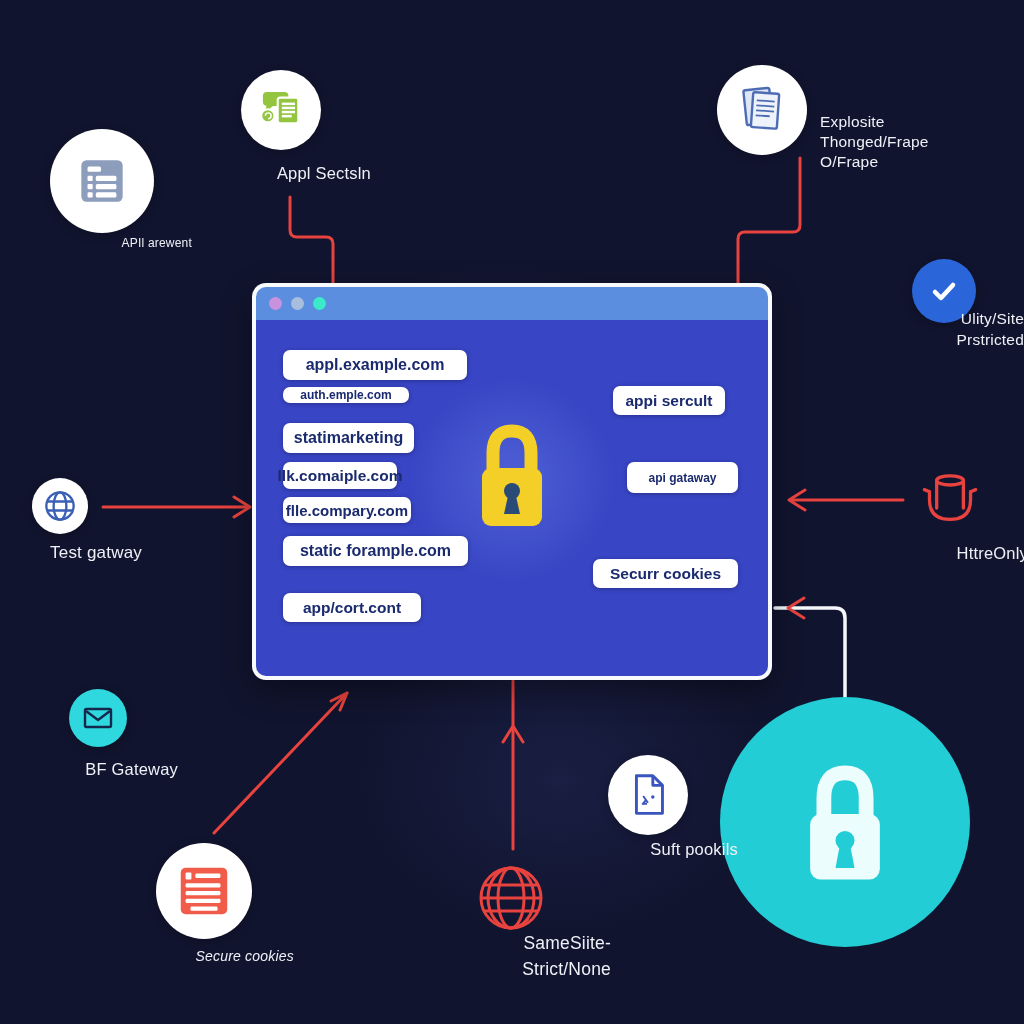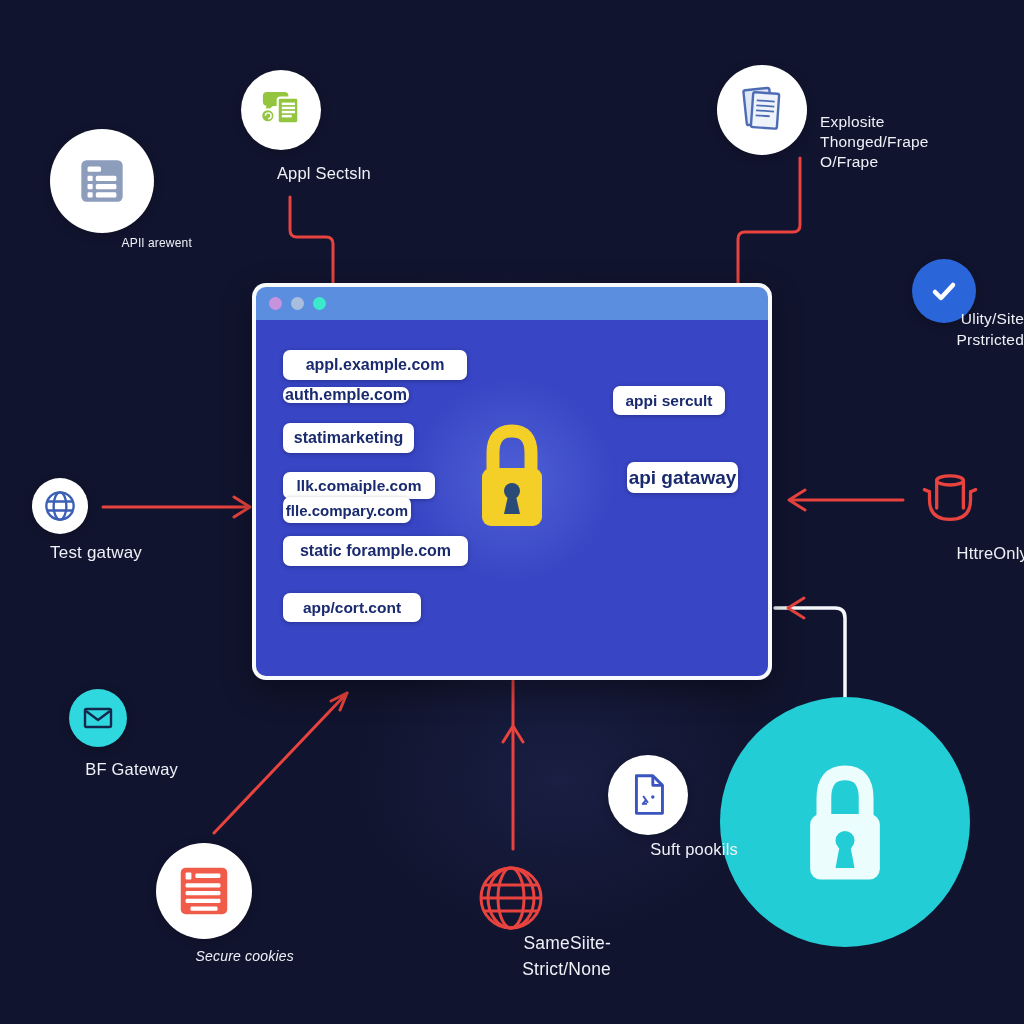--- a/index.html
+++ b/index.html
@@ -190,29 +190,30 @@
 
   <div class="window">
     <div class="titlebar">
       <span class="wdot" style="background:#c793de;"></span>
       <span class="wdot" style="background:#a9bedf;"></span>
       <span class="wdot" style="background:#3ce9c9;"></span>
     </div>
     <div class="content">
 
       <div class="chip" style="left:27px;top:30px;width:184px;height:30px;font-size:16px;">appl.example.com</div>
-      <div class="chip" style="left:27px;top:67px;width:126px;height:16px;font-size:16px;">auth.emple.com</div>
+      <div class="chip" style="left:27px;top:67px;width:126px;height:16px;font-size:12px;">auth.emple.com</div>
       <div class="chip" style="left:27px;top:103px;width:131px;height:30px;font-size:16px;">statimarketing</div>
-      <div class="chip" style="left:27px;top:152px;width:152px;height:27px;font-size:15.5px;">llk.comaiple.com</div>
+      <div class="chip" style="left:27px;top:142px;width:114px;height:27px;font-size:15.5px;">llk.comaiple.com</div>
       <div class="chip" style="left:27px;top:177px;width:128px;height:26px;font-size:15px;">flle.compary.com</div>
       <div class="chip" style="left:27px;top:216px;width:185px;height:30px;font-size:16px;">static forample.com</div>
       <div class="chip" style="left:27px;top:273px;width:138px;height:29px;font-size:15.5px;">app/cort.cont</div>
 
       <div class="wbtn" style="left:357px;top:66px;width:112px;height:29px;font-size:15.5px;">appi sercult</div>
-      <div class="wbtn" style="left:371px;top:142px;width:111px;height:31px;font-size:19px;">api gataway</div>
+      <div class="wbtn" style="left:371px;top:142px;width:111px;height:31px;font-size:12px;">api gataway</div>
+      <div class="wbtn" style="left:337px;top:239px;width:145px;height:29px;font-size:15.5px;">Securr cookies</div>
 
       <svg class="abs" style="left:206px;top:96px;" width="100" height="118" viewBox="0 0 100 118">
         <path d="M31,55 V37 Q31,15 50,15 Q69,15 69,37 V55" fill="none" stroke="#f3cf27" stroke-width="13"></path>
         <rect x="20" y="52" width="60" height="58" rx="9" fill="#f3cf27"></rect>
         <circle cx="50" cy="75" r="8" fill="#2a4a78"></circle>
         <path d="M46,80 L42,98 H58 L54,80 Z" fill="#2a4a78"></path>
       </svg>
 
     </div>
   </div>

